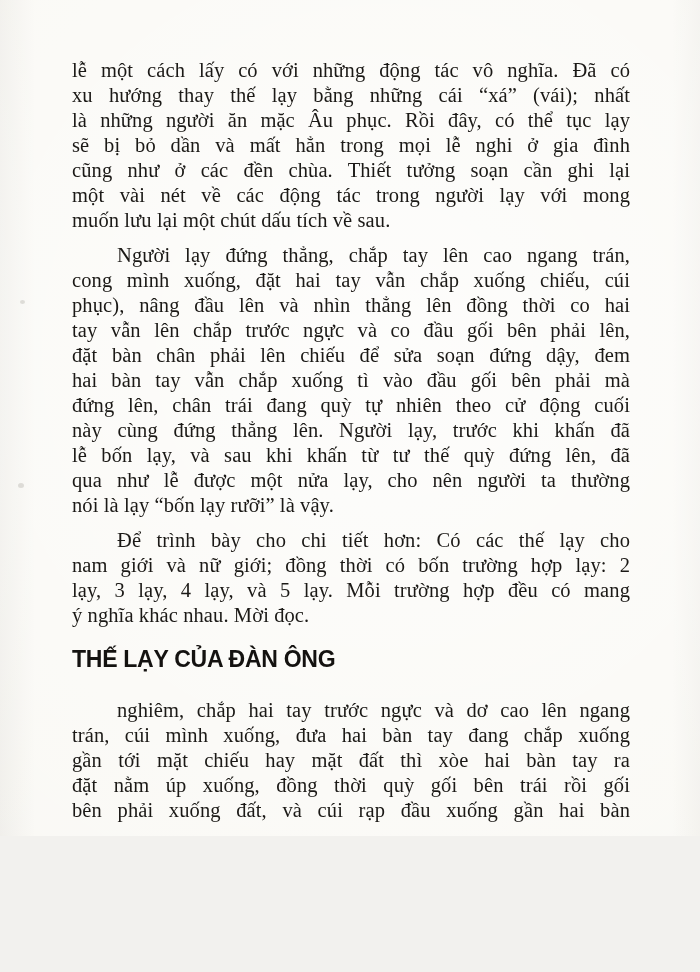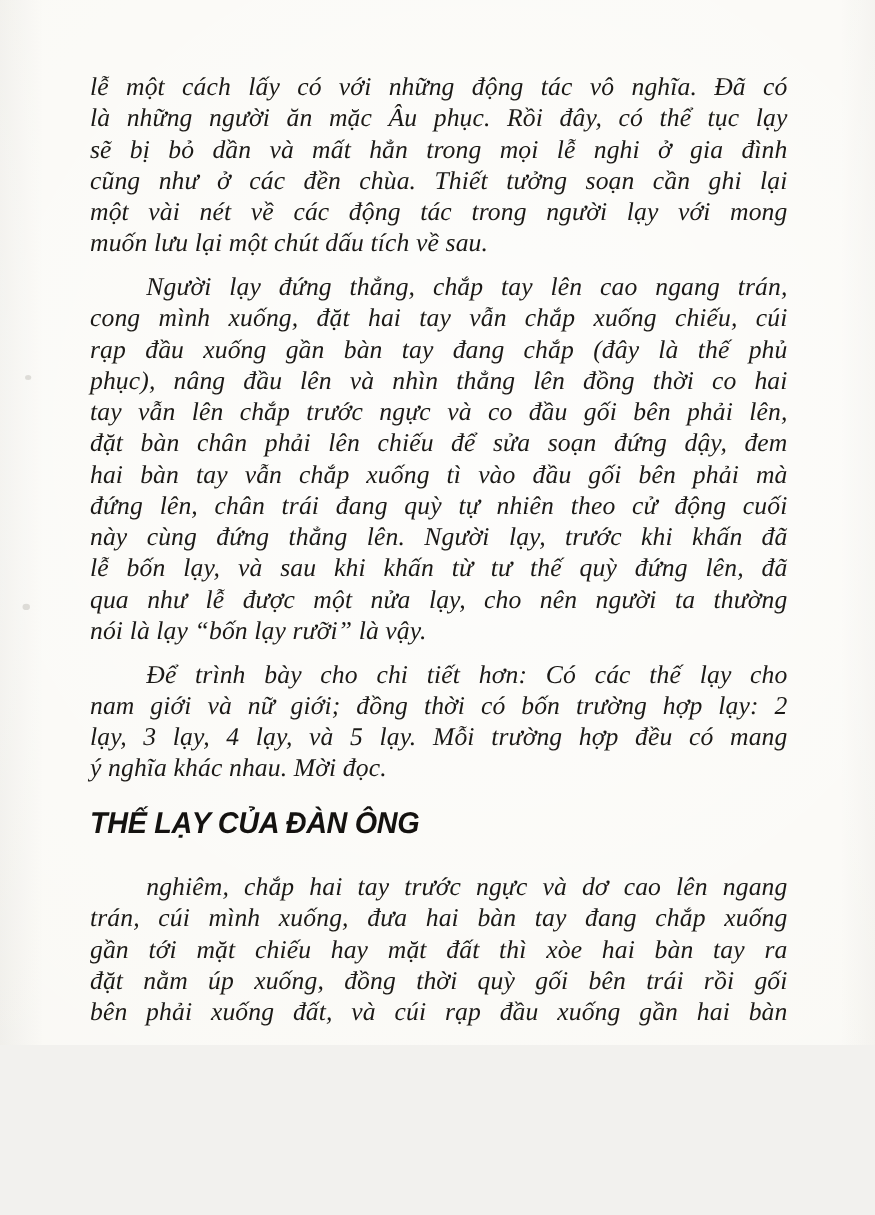--- a/index.html
+++ b/index.html
@@ -16,21 +16,20 @@
     position: relative;
     width: 700px;
     height: 836px;
     overflow: hidden;
     background:
       radial-gradient(130% 110% at 55% 42%, rgba(255,255,255,0.65) 0%, rgba(255,255,255,0) 70%),
       linear-gradient(90deg, rgba(60,55,45,0.05) 0%, rgba(60,55,45,0) 5%),
       linear-gradient(270deg, rgba(60,55,45,0.04) 0%, rgba(60,55,45,0) 4%),
       #faf9f5;
     color: #1b1916;
-    font-style: italic;
   }
   .text-block {
     position: absolute;
     left: 72px;
     top: 58px;
     width: 558px;
     font-size: 20.5px;
     line-height: 25px;
     letter-spacing: 0.1px;
   }
@@ -114,31 +113,31 @@
   .speck.s3 { left: 628px; top: 906px; width: 5px; height: 5px; }
 </style>
 </head>
 <body>
 
 <div class="page">
 
   <div class="text-block">
     <div class="para">
         <div class="tline">lễ một cách lấy có với những động tác vô nghĩa. Đã có</div>
+        <div class="tline">xu hướng thay thế lạy bằng những cái “xá” (vái); nhất</div>
         <div class="tline">là những người ăn mặc Âu phục. Rồi đây, có thể tục lạy</div>
         <div class="tline">sẽ bị bỏ dần và mất hẳn trong mọi lễ nghi ở gia đình</div>
         <div class="tline">cũng như ở các đền chùa. Thiết tưởng soạn cần ghi lại</div>
         <div class="tline">một vài nét về các động tác trong người lạy với mong</div>
         <div class="tline tline-last">muốn lưu lại một chút dấu tích về sau.</div>
       </div>
 
     <div class="para indent">
         <div class="tline">Người lạy đứng thẳng, chắp tay lên cao ngang trán,</div>
         <div class="tline">cong mình xuống, đặt hai tay vẫn chắp xuống chiếu, cúi</div>
-        <div class="tline">rạp đầu xuống gần bàn tay đang chắp (đây là thế phủ</div>
         <div class="tline">phục), nâng đầu lên và nhìn thẳng lên đồng thời co hai</div>
         <div class="tline">tay vẫn lên chắp trước ngực và co đầu gối bên phải lên,</div>
         <div class="tline">đặt bàn chân phải lên chiếu để sửa soạn đứng dậy, đem</div>
         <div class="tline">hai bàn tay vẫn chắp xuống tì vào đầu gối bên phải mà</div>
         <div class="tline">đứng lên, chân trái đang quỳ tự nhiên theo cử động cuối</div>
         <div class="tline">này cùng đứng thẳng lên. Người lạy, trước khi khấn đã</div>
         <div class="tline">lễ bốn lạy, và sau khi khấn từ tư thế quỳ đứng lên, đã</div>
         <div class="tline">qua như lễ được một nửa lạy, cho nên người ta thường</div>
         <div class="tline tline-last">nói là lạy “bốn lạy rưỡi” là vậy.</div>
       </div>

